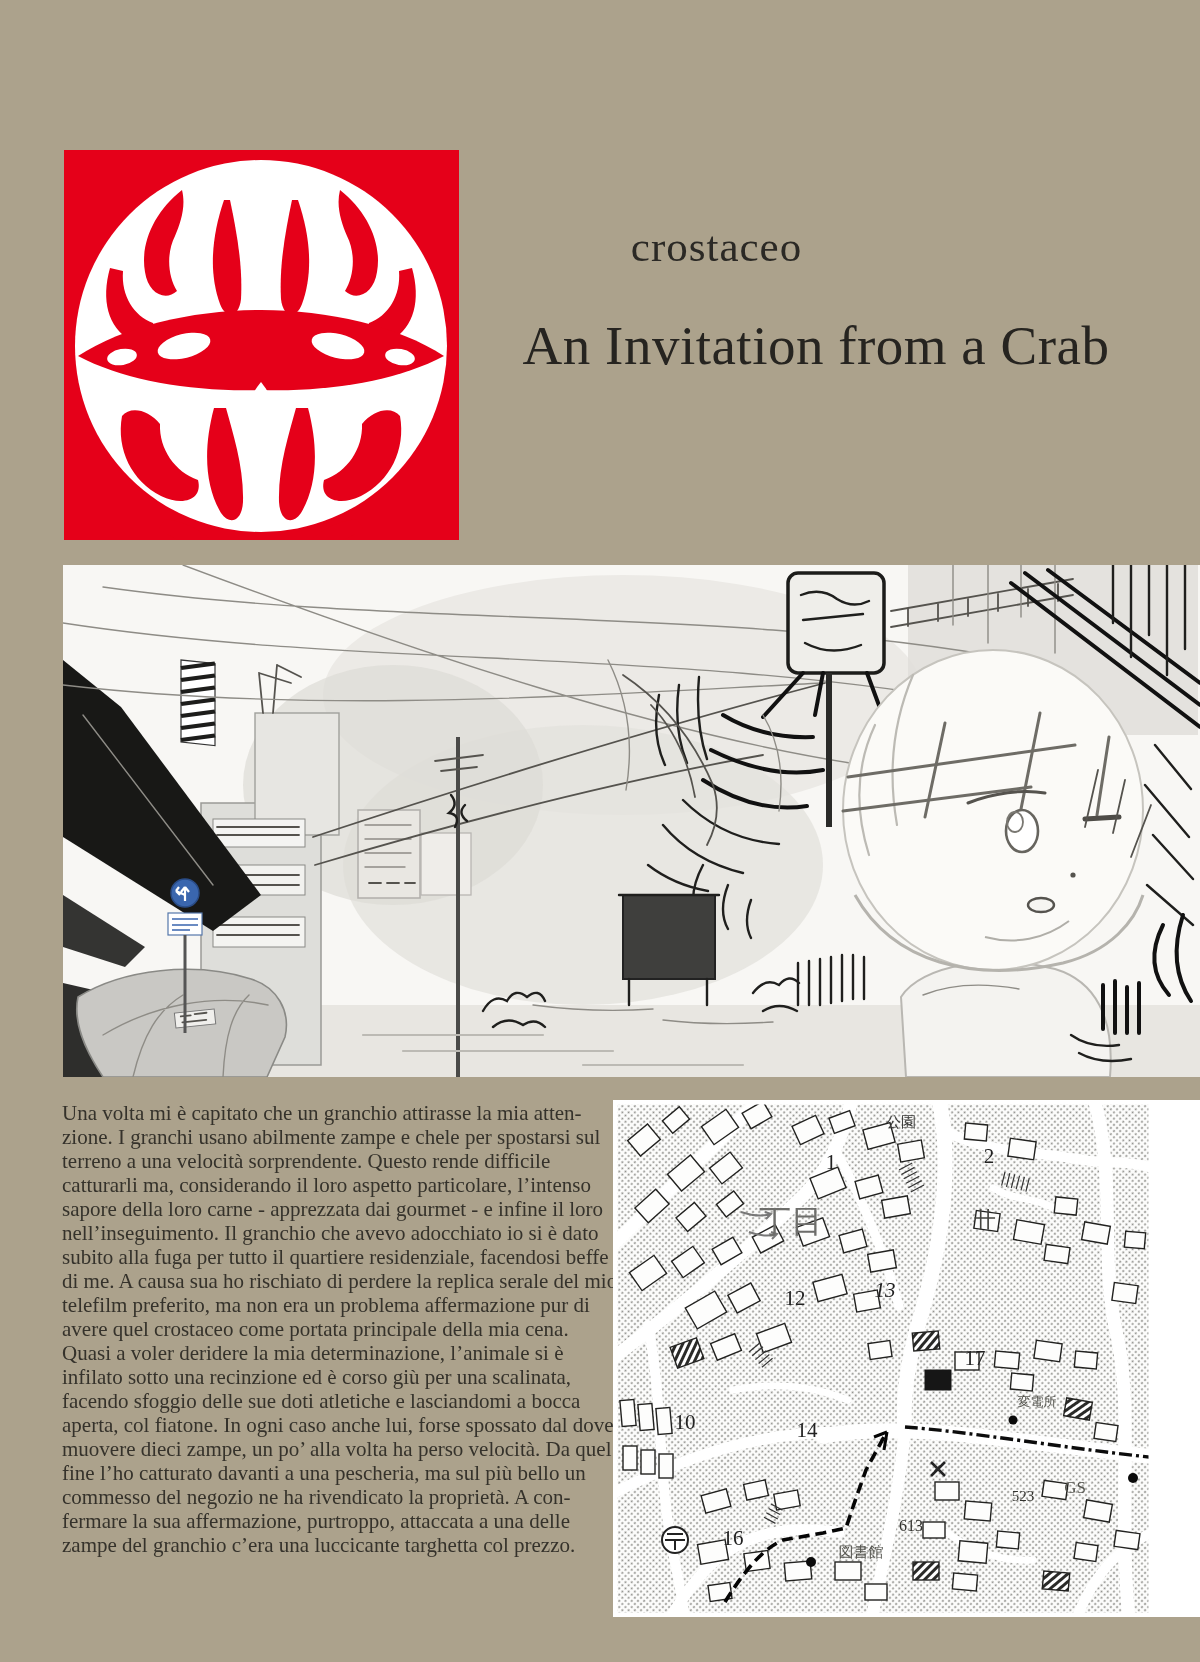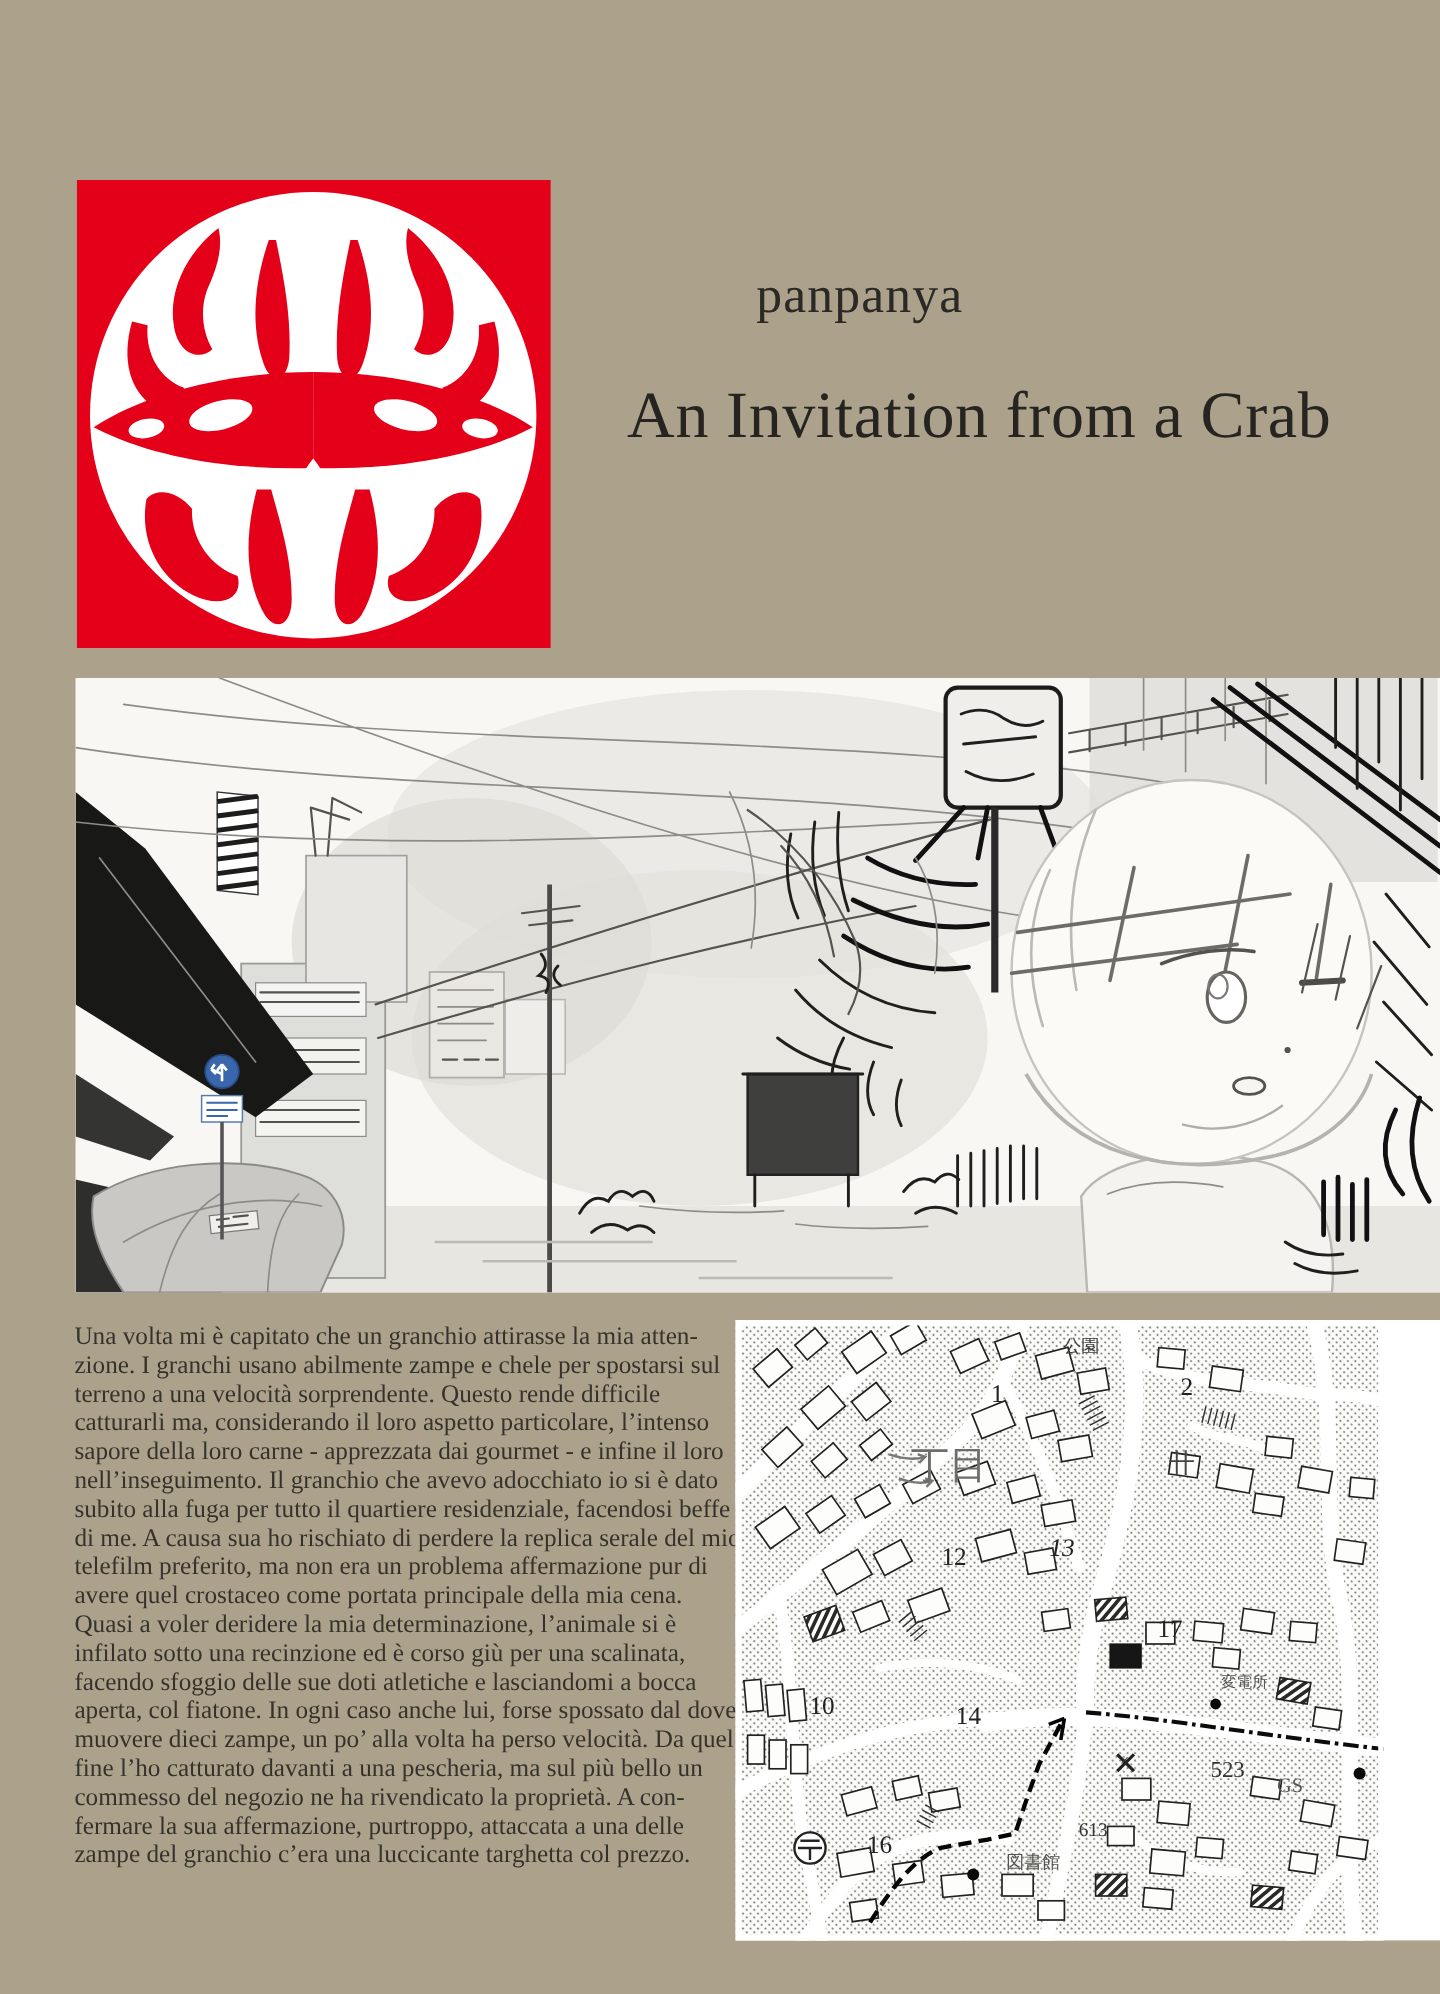--- a/index.html
+++ b/index.html
@@ -66,21 +66,21 @@
       <ellipse cx="120" cy="196" rx="27" ry="12" transform="rotate(-14 120 196)"></ellipse>
       <ellipse cx="274" cy="196" rx="27" ry="12" transform="rotate(14 274 196)"></ellipse>
       <ellipse cx="58" cy="207" rx="15" ry="8" transform="rotate(-10 58 207)"></ellipse>
       <ellipse cx="336" cy="207" rx="15" ry="8" transform="rotate(10 336 207)"></ellipse>
       <path d="M197,232 C179,254 171,286 180,317 C188,341 206,341 214,317 C223,286 215,254 197,232 Z"></path>
       <path d="M197,18 C190,60 188,100 195,138 L199,138 C206,100 204,60 197,18 Z"></path>
     </g>
   </svg>
 </div>
 
-<div class="abs author">panpanya</div>
+<div class="abs author">crostaceo</div>
 <div class="abs title">An Invitation from a Crab</div>
 
 <div class="abs illus">
 <svg width="1137" height="512" viewBox="0 0 1137 512">
   <rect width="1137" height="512" fill="#f8f7f4"></rect>
 
   <ellipse cx="560" cy="130" rx="300" ry="120" fill="#eceae6"></ellipse>
   <ellipse cx="520" cy="300" rx="240" ry="140" fill="#e4e2dd" opacity="0.8"></ellipse>
   <ellipse cx="330" cy="220" rx="150" ry="120" fill="#dddbd5" opacity="0.7"></ellipse>
   <rect x="0" y="440" width="1137" height="72" fill="#e8e6e1"></rect>
@@ -369,18 +369,18 @@
   <span class="mlabel" style="left:218px;top:62px;font-size:21px;">1</span>
   <span class="mlabel" style="left:178px;top:122px;font-size:32px;color:#6d6d6a;">丁目</span>
   <span class="mlabel" style="left:372px;top:120px;font-size:22px;color:#44443f;">卄</span>
   <span class="mlabel" style="left:182px;top:198px;font-size:21px;">12</span>
   <span class="mlabel" style="left:272px;top:190px;font-size:21px;font-style:italic;">13</span>
   <span class="mlabel" style="left:362px;top:258px;font-size:21px;">17</span>
   <span class="mlabel" style="left:72px;top:322px;font-size:21px;font-family:Liberation Serif, serif;">10</span>
   <span class="mlabel" style="left:178px;top:330px;font-size:21px;margin-left:16px;">14</span>
   <span class="mlabel" style="left:424px;top:302px;font-size:13px;color:#55554f;">変電所</span>
   <span class="mlabel" style="left:324px;top:369px;font-size:14px;color:#333;">×</span>
-  <span class="mlabel" style="left:410px;top:376px;font-size:19px;color:#33332f;">523</span>
+  <span class="mlabel" style="left:410px;top:396px;font-size:15px;color:#33332f;">523</span>
   <span class="mlabel" style="left:462px;top:388px;font-size:17px;color:#55554f;">GS</span>
   <span class="mlabel" style="left:298px;top:426px;font-size:16px;color:#33332f;">613</span>
   <span class="mlabel" style="left:120px;top:438px;font-size:21px;">16</span>
   <span class="mlabel" style="left:248px;top:452px;font-size:15px;color:#55554f;">図書館</span>
 </div>
 
 </body></html>

